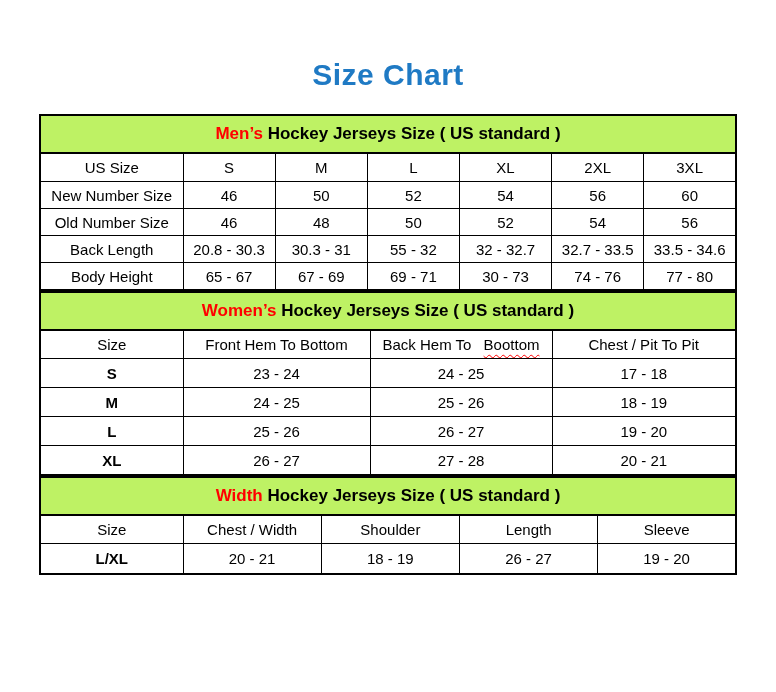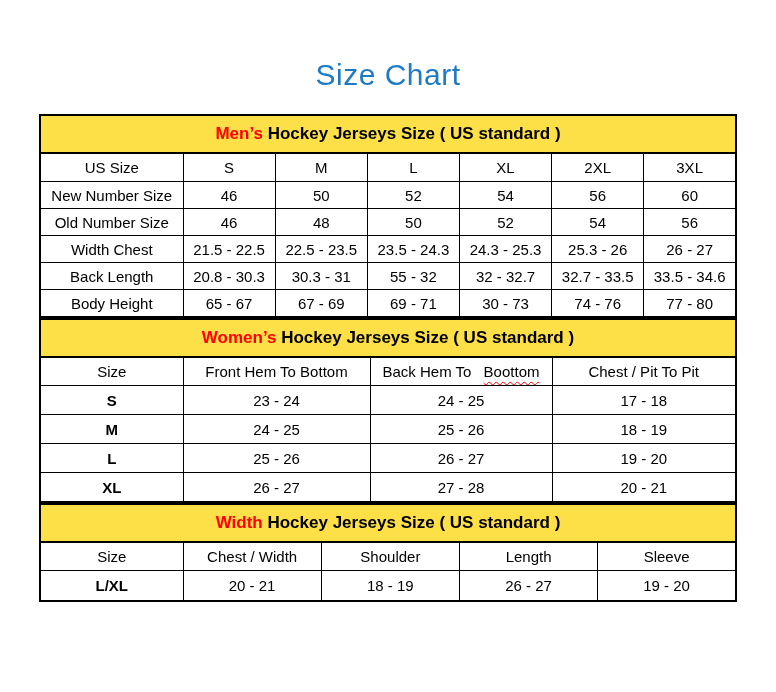--- a/index.html
+++ b/index.html
@@ -3,32 +3,32 @@
 <meta charset="utf-8">
 <style>
   html,body{margin:0;padding:0;}
   body{
     width:776px;height:692px;background:#ffffff;
     font-family:"Liberation Sans",sans-serif;color:#000000;
     overflow:hidden;position:relative;
   }
   .page-title{
     margin:58px 0 0 0;text-align:center;
-    font-size:30px;font-weight:normal;color:#1F7AC4;letter-spacing:0.5px;
+    font-size:30px;font-weight:bold;color:#1F7AC4;letter-spacing:0.5px;
   }
   .chart-wrap{width:698px;margin:22px auto 0 auto;}
   table{border-collapse:collapse;table-layout:fixed;width:698px;}
   table.t-mens{border:2px solid #000;}
   table.t-womens,table.t-youth{border:2px solid #000;border-top:0;}
   th,td{
     border:1px solid #000;text-align:center;vertical-align:middle;
     font-size:15px;padding:0 2px;overflow:hidden;white-space:nowrap;
   }
   tr.band td{
-    background:#fde047;border:2px solid #000;
+    background:#bef264;border:2px solid #000;
     font-size:17px;font-weight:bold;height:36px;
   }
   .band-red{color:#FF0000;}
   tr.hdr th{font-weight:normal;height:27px;}
   .t-mens td{height:26px;}
   .t-womens td{height:28px;}
   .t-youth td{height:29px;}
   td.lbl-bold{font-weight:bold;}
   .sp-err{
     text-decoration-line:underline;
@@ -82,29 +82,20 @@
       <td>60</td>
     </tr>
     <tr>
       <td>Old Number Size</td>
       <td>46</td>
       <td>48</td>
       <td>50</td>
       <td>52</td>
       <td>54</td>
       <td>56</td>
-    </tr>
-    <tr>
-      <td>Width Chest</td>
-      <td>21.5 - 22.5</td>
-      <td>22.5 - 23.5</td>
-      <td>23.5 - 24.3</td>
-      <td>24.3 - 25.3</td>
-      <td>25.3 - 26</td>
-      <td>26 - 27</td>
     </tr>
     <tr>
       <td>Back Length</td>
       <td>20.8 - 30.3</td>
       <td>30.3 - 31</td>
       <td>55 - 32</td>
       <td>32 - 32.7</td>
       <td>32.7 - 33.5</td>
       <td>33.5 - 34.6</td>
     </tr>

